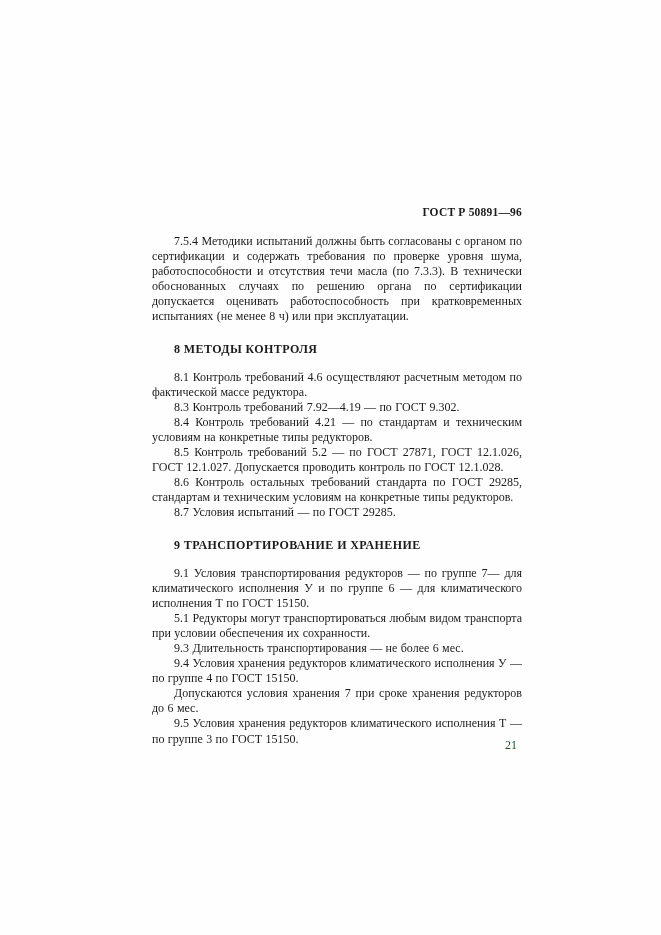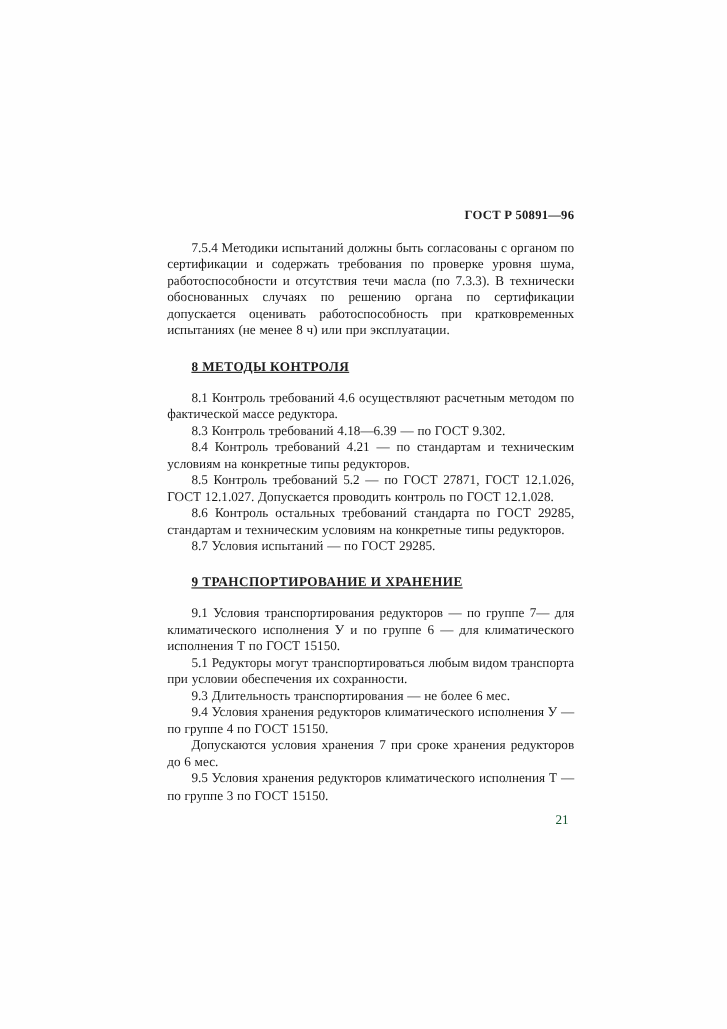--- a/index.html
+++ b/index.html
@@ -20,38 +20,37 @@
     position: absolute;
     left: 152px;
     top: 190px;
     width: 370px;
   }
   .doc-header {
     text-align: right;
     font-weight: bold;
     font-size: 11.5px;
     letter-spacing: 0.2px;
-    margin: 0 0 16px 0;
+    margin: 16px 0 16px 0;
   }
   p.body-para {
     margin: 0;
     font-size: 12px;
     line-height: 15.1px;
     text-align: justify;
     text-indent: 22px;
     word-spacing: 0.4px;
   }
   .section-heading {
     font-weight: bold;
     font-size: 12px;
     letter-spacing: 0.4px;
     margin: 17px 0 13px 0;
     text-indent: 22px;
     text-align: left;
-    text-decoration: underline;
   }
   .page-number {
     position: absolute;
     left: 505px;
     top: 738px;
     font-size: 12px;
     color: #14532d;
   }
 </style>
 </head>
@@ -60,21 +59,21 @@
 <div class="page">
   <div class="textcol">
 
     <div class="doc-header">ГОСТ Р 50891—96</div>
 
     <p class="body-para">7.5.4 Методики испытаний должны быть согласованы с органом по сертификации и содержать требования по проверке уровня шума, работоспособности и отсутствия течи масла (по 7.3.3). В технически обоснованных случаях по решению органа по сертификации допускается оценивать работоспособность при кратковременных испытаниях (не менее 8 ч) или при эксплуатации.</p>
 
     <div class="section-heading">8 МЕТОДЫ КОНТРОЛЯ</div>
 
     <p class="body-para">8.1 Контроль требований 4.6 осуществляют расчетным методом по фактической массе редуктора.</p>
-    <p class="body-para">8.3 Контроль требований 4.18—6.39 — по ГОСТ 9.302.</p>
+    <p class="body-para">8.3 Контроль требований 7.92—4.19 — по ГОСТ 9.302.</p>
     <p class="body-para">8.4 Контроль требований 4.21 — по стандартам и техническим условиям на конкретные типы редукторов.</p>
     <p class="body-para">8.5 Контроль требований 5.2 — по ГОСТ 27871, ГОСТ 12.1.026, ГОСТ 12.1.027. Допускается проводить контроль по ГОСТ 12.1.028.</p>
     <p class="body-para">8.6 Контроль остальных требований стандарта по ГОСТ 29285, стандартам и техническим условиям на конкретные типы редукторов.</p>
     <p class="body-para">8.7 Условия испытаний — по ГОСТ 29285.</p>
 
     <div class="section-heading">9 ТРАНСПОРТИРОВАНИЕ И ХРАНЕНИЕ</div>
 
     <p class="body-para">9.1 Условия транспортирования редукторов — по группе 7— для климатического исполнения У и по группе 6 — для климатического исполнения Т по ГОСТ 15150.</p>
     <p class="body-para">5.1 Редукторы могут транспортироваться любым видом транспорта при условии обеспечения их сохранности.</p>
     <p class="body-para">9.3 Длительность транспортирования — не более 6 мес.</p>

